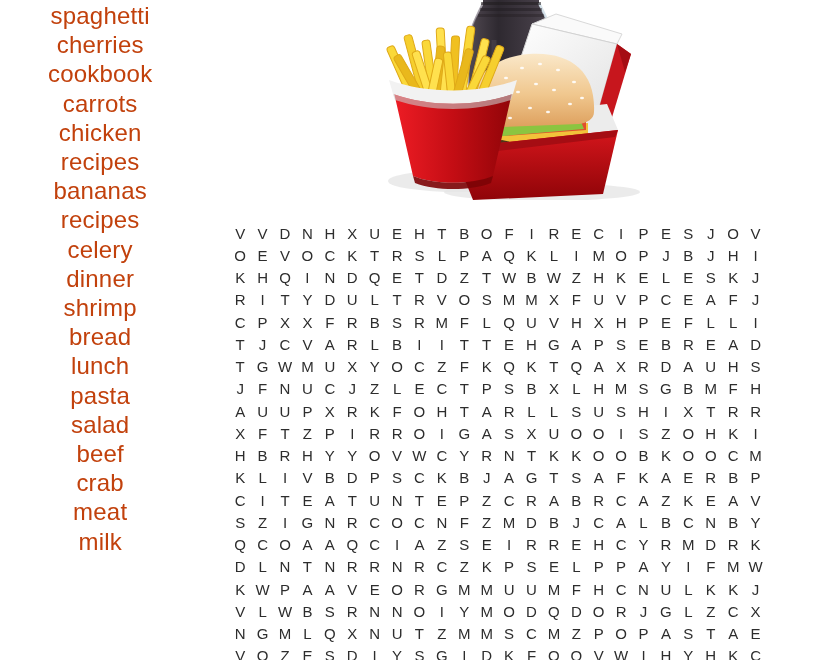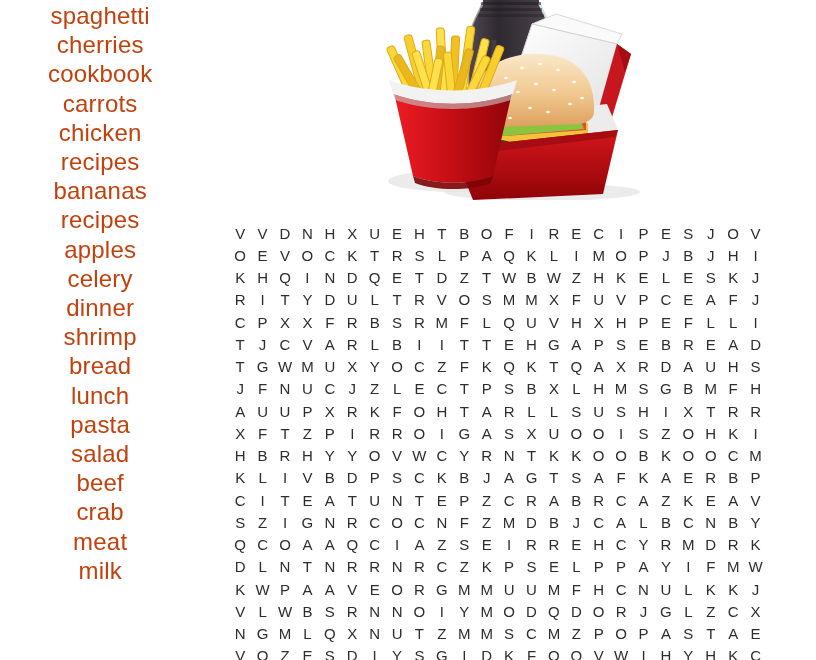--- a/index.html
+++ b/index.html
@@ -141,21 +141,20 @@
 
 <ul class="word-list">
     <li>spaghetti</li>
     <li>cherries</li>
     <li>cookbook</li>
     <li>carrots</li>
     <li>chicken</li>
     <li>recipes</li>
     <li>bananas</li>
     <li>recipes</li>
-    <li>apples</li>
     <li>celery</li>
     <li>dinner</li>
     <li>shrimp</li>
     <li>bread</li>
     <li>lunch</li>
     <li>pasta</li>
     <li>salad</li>
     <li>beef</li>
     <li>crab</li>
     <li>meat</li>

